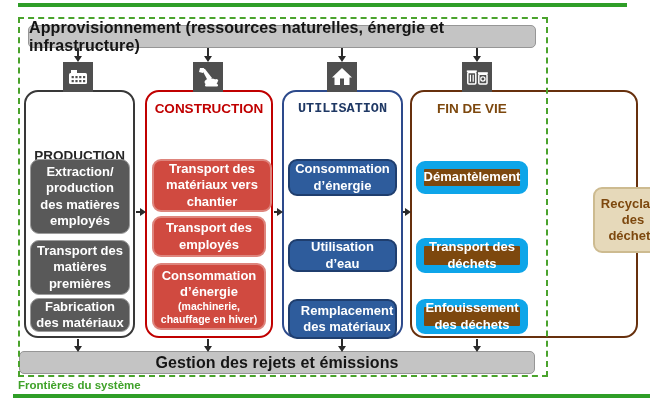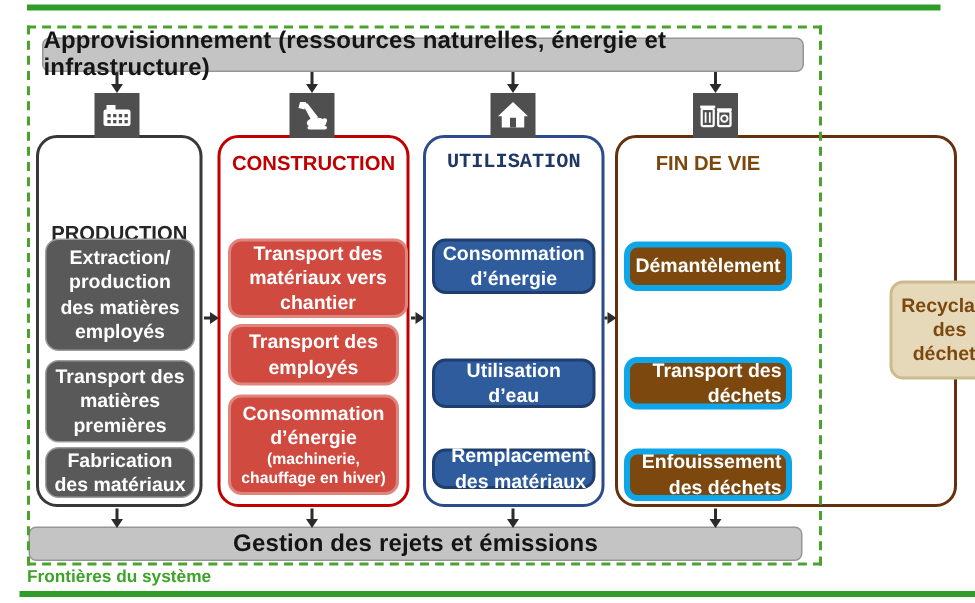--- a/index.html
+++ b/index.html
@@ -29,21 +29,21 @@
   .pbox {
     position:absolute; border-radius:9px; display:flex; flex-direction:column;
     align-items:center; justify-content:center; text-align:center;
     font-weight:bold; color:#ffffff; font-size:13px; line-height:1.25;
     box-sizing:border-box; padding:1px 3px; z-index:3;
   }
   .pbox .note { font-size:10.5px; line-height:1.2; font-weight:bold; display:block; }
   .gray  { background:#595959; border:1px solid #9d9d9d; }
   .red   { background:#d04a40; border:2px solid #de857d; }
   .blue  { background:#2e5c9c; border:2px solid #1f3e6e; }
-  .brown { background:#7d480e; border:4px solid #0ea5e9;text-align:right; }
+  .brown { background:#7d480e; border:8px solid #0ea5e9; }
   .beige { background:#e6d9ba; border:2px solid #cdbb90; color:#7d480e; }
   .icon-tile {
     position:absolute; top:62px; width:30px; height:30px; background:#4f4f4f;
     display:flex; align-items:center; justify-content:center; z-index:6;
   }
   .varrow { position:absolute; width:2px; background:#2b2b2b; z-index:4; }
   .varrow::after {
     content:""; position:absolute; left:-3.5px; bottom:-6px; width:0; height:0;
     border-left:4.5px solid transparent; border-right:4.5px solid transparent;
     border-top:6px solid #2b2b2b;
@@ -158,21 +158,21 @@
     <span>Consommation d’énergie</span>
     <span class="note">(machinerie, chauffage en hiver)</span>
   </div>
 
   <div class="pbox blue" style="left:288px; top:159px; width:109px; height:37px;">
     <span>Consommation d’énergie</span>
   </div>
   <div class="pbox blue" style="left:288px; top:239px; width:109px; height:33px;">
     <span>Utilisation d’eau</span>
   </div>
-  <div class="pbox blue" style="left:288px; top:299px; width:109px; height:27px;padding-left:12px;">
+  <div class="pbox blue" style="left:288px; top:299px; width:109px; height:40px;padding-left:12px;">
     <span>Remplacement des matériaux</span>
   </div>
 
   <div class="pbox brown" style="left:416px; top:161px; width:112px; height:33px;">
     <span>Démantèlement</span>
   </div>
   <div class="pbox brown" style="left:416px; top:238px; width:112px; height:35px;">
     <span>Transport des déchets</span>
   </div>
   <div class="pbox brown" style="left:416px; top:299px; width:112px; height:35px;">

